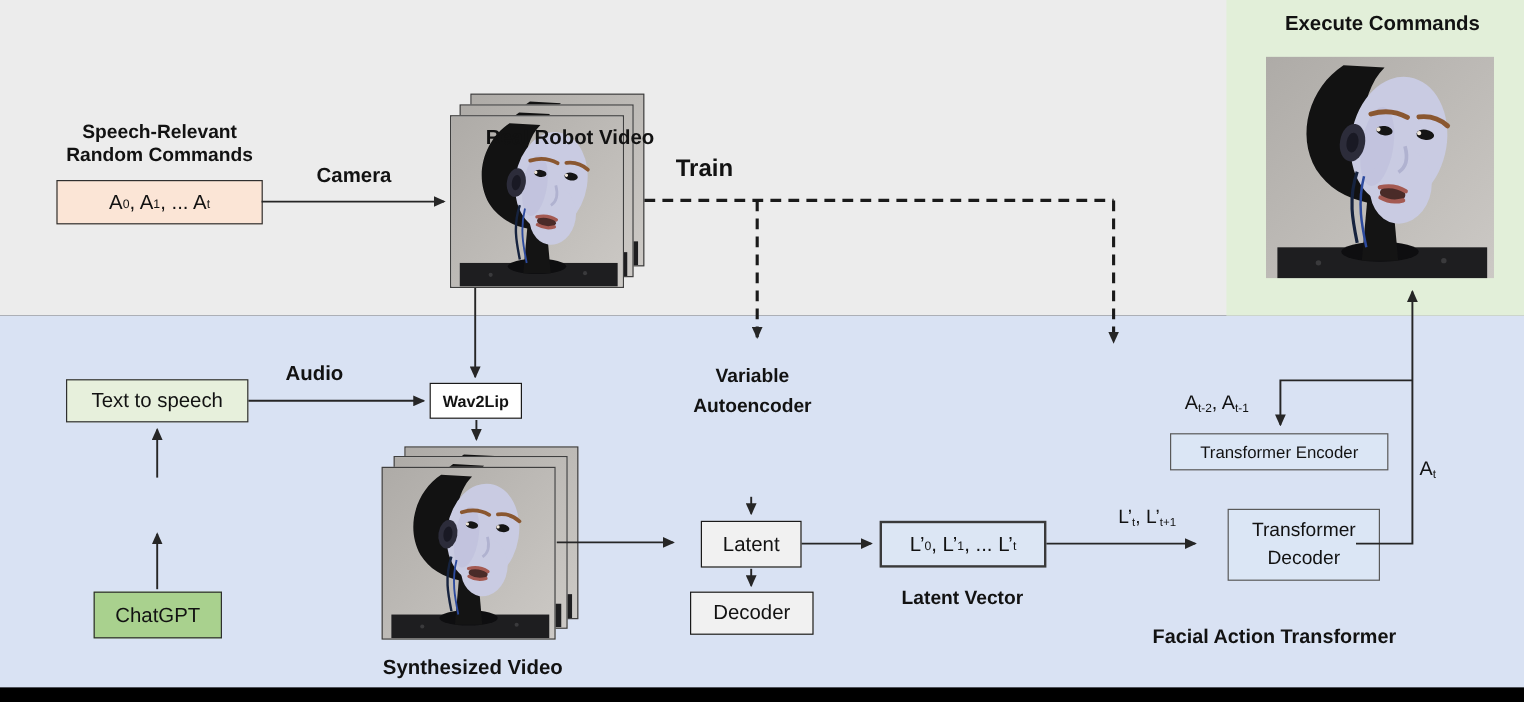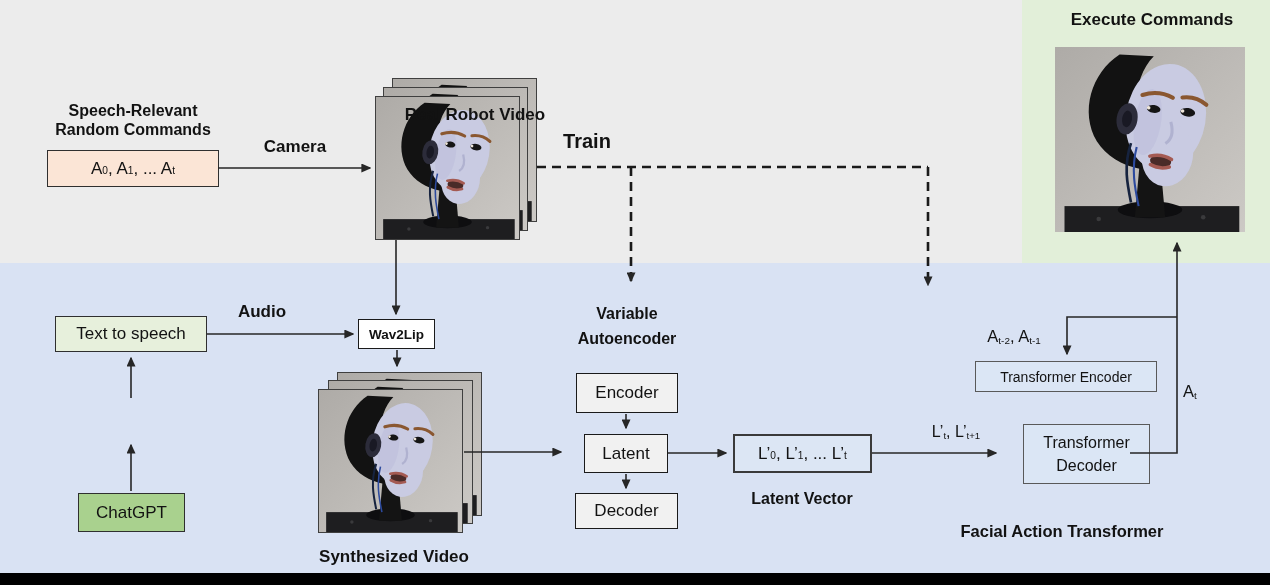--- a/index.html
+++ b/index.html
@@ -162,21 +162,20 @@
       </div>
   </div>
   <div class="abs dots" style="left:471px;top:514px;">…</div>
   <div class="abs lbl" style="left:304px;top:547px;width:180px;font-size:17px;">Synthesized Video</div>
 
   <div class="abs lbl" style="left:558px;top:302px;width:138px;font-size:16px;line-height:1.55;">
     <div>Variable</div>
     <div>Autoencoder</div>
   </div>
   <div class="abs vae" style="left:567px;top:363px;width:121px;height:182px;"></div>
-  <div class="abs box vae-inner" style="left:576px;top:373px;width:102px;height:40px;">Encoder</div>
   <div class="abs box vae-inner" style="left:584px;top:434px;width:84px;height:39px;">Latent</div>
   <div class="abs box vae-inner" style="left:575px;top:493px;width:103px;height:36px;">Decoder</div>
 
   <div class="abs box lbox" style="left:733px;top:434px;width:139px;height:39px;">
       <span>L’</span>
       <span class="sub">0</span>
       <span>, L’</span>
       <span class="sub">1</span>
       <span> , ... L’</span>
       <span class="sub">t</span>

